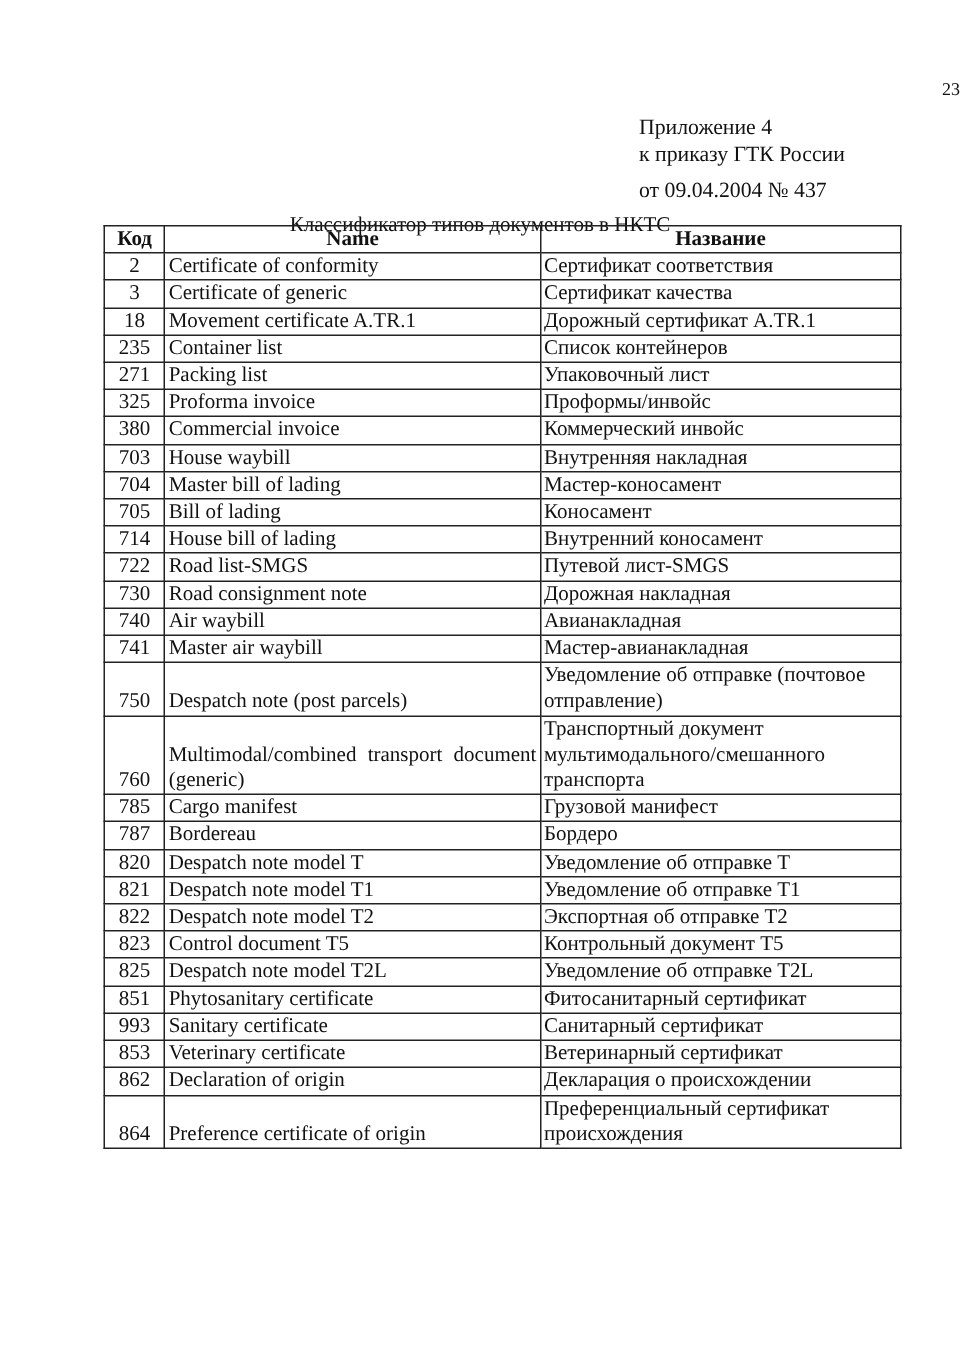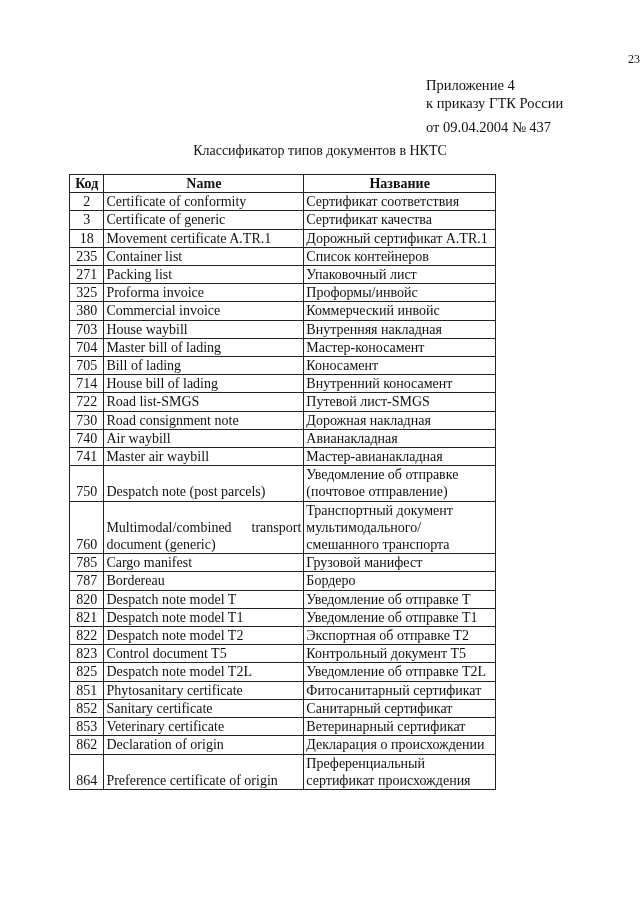--- a/index.html
+++ b/index.html
@@ -4,21 +4,21 @@
 <style>
   html, body { margin: 0; padding: 0; background: #ffffff; }
   body { width: 640px; height: 900px; position: relative; overflow: hidden;
          font-family: "Liberation Serif", "DejaVu Serif", serif; color: #111; }
   .page-num { position: absolute; left: 0; width: 640px; top: 52px; text-align: right; font-size: 12px; }
   .appendix { position: absolute; left: 426px; top: 76px; font-size: 14.5px; line-height: 18px; }
   .appendix div { white-space: nowrap; }
   .appendix .date { margin-top: 6px; }
   .doc-title { position: absolute; left: 0; width: 640px; top: 143px; text-align: center;
                font-weight: normal; font-size: 14px; }
-  table.cls { position: absolute; left: 69px; top: 174px; width: 427px;
+  table.cls { position: absolute; left: 69px; top: 150px; width: 532px;
               border-collapse: collapse; font-size: 14px; }
   table.cls td, table.cls th { border: 1.3px solid #222; padding: 0 2px; line-height: 17.2px;
               vertical-align: bottom; }
   table.cls th { font-weight: bold; text-align: center; height: 17px; }
   td.code { width: 32px; text-align: center; }
   td.name { width: 224px; }
   td.name.justify { text-align: justify; text-align-last: left; }
   td.ru { }
   col.c1 { width: 36px; }
   col.c2 { width: 228px; }
@@ -170,21 +170,21 @@
         <td class="code">825</td>
         <td class="name">Despatch note model T2L</td>
         <td class="ru">Уведомление об отправке T2L</td>
       </tr>
     <tr>
         <td class="code">851</td>
         <td class="name">Phytosanitary certificate</td>
         <td class="ru">Фитосанитарный сертификат</td>
       </tr>
     <tr>
-        <td class="code">852</td>
+        <td class="code">993</td>
         <td class="name">Sanitary certificate</td>
         <td class="ru">Санитарный сертификат</td>
       </tr>
     <tr>
         <td class="code">853</td>
         <td class="name">Veterinary certificate</td>
         <td class="ru">Ветеринарный сертификат</td>
       </tr>
     <tr>
         <td class="code">862</td>

